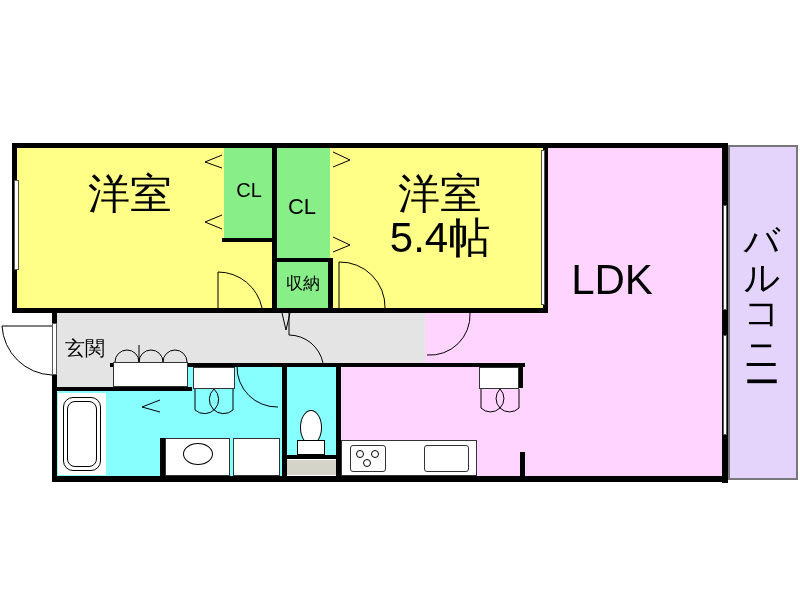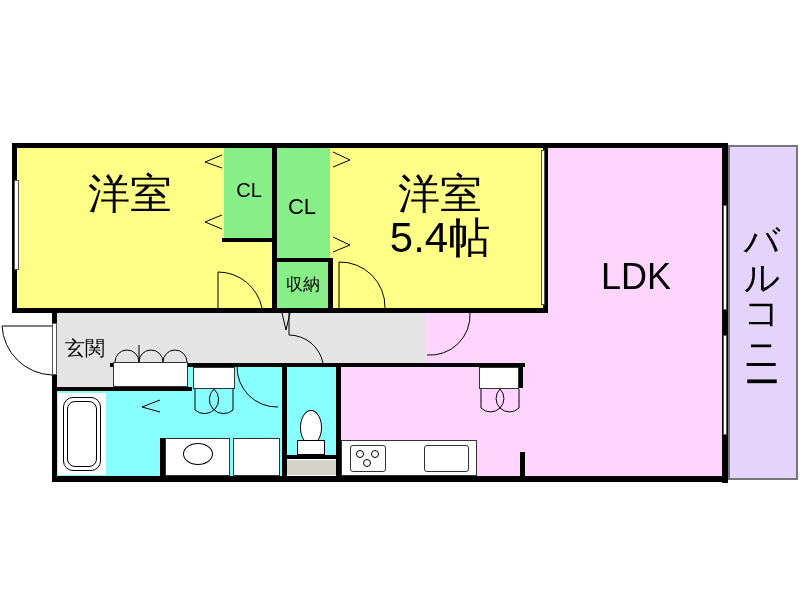--- a/index.html
+++ b/index.html
@@ -111,19 +111,19 @@
 
   <div class="room-label" style="left:40px;top:172px;width:180px;font-size:42px;">
     <div>洋室</div>
   </div>
   <div class="room-label" style="left:355px;top:172px;width:170px;font-size:42px;">
     <div>洋室</div>
     <div>5.4帖</div>
   </div>
   <div class="room-label" style="left:226px;top:180px;width:46px;font-size:20px;">CL</div>
   <div class="room-label" style="left:277px;top:195px;width:50px;font-size:22px;">CL</div>
-  <div class="room-label" style="left:276px;top:276px;width:54px;font-size:17px;">収納</div>
-  <div class="room-label" style="left:546px;top:258px;width:180px;font-size:36px;">
+  <div class="room-label" style="left:276px;top:276px;width:54px;font-size:17px;font-family:Liberation Mono, monospace;">収納</div>
+  <div class="room-label" style="left:522px;top:258px;width:180px;font-size:42px;">
     <div>LDK</div>
   </div>
   <div class="room-label" style="left:740px;top:200px;width:44px;font-size:36px;writing-mode:vertical-rl;line-height:44px;">バルコニー</div>
   <div class="room-label" style="left:57px;top:338px;width:56px;font-size:20px;">玄関</div>
 </div>
 
 </body></html>

